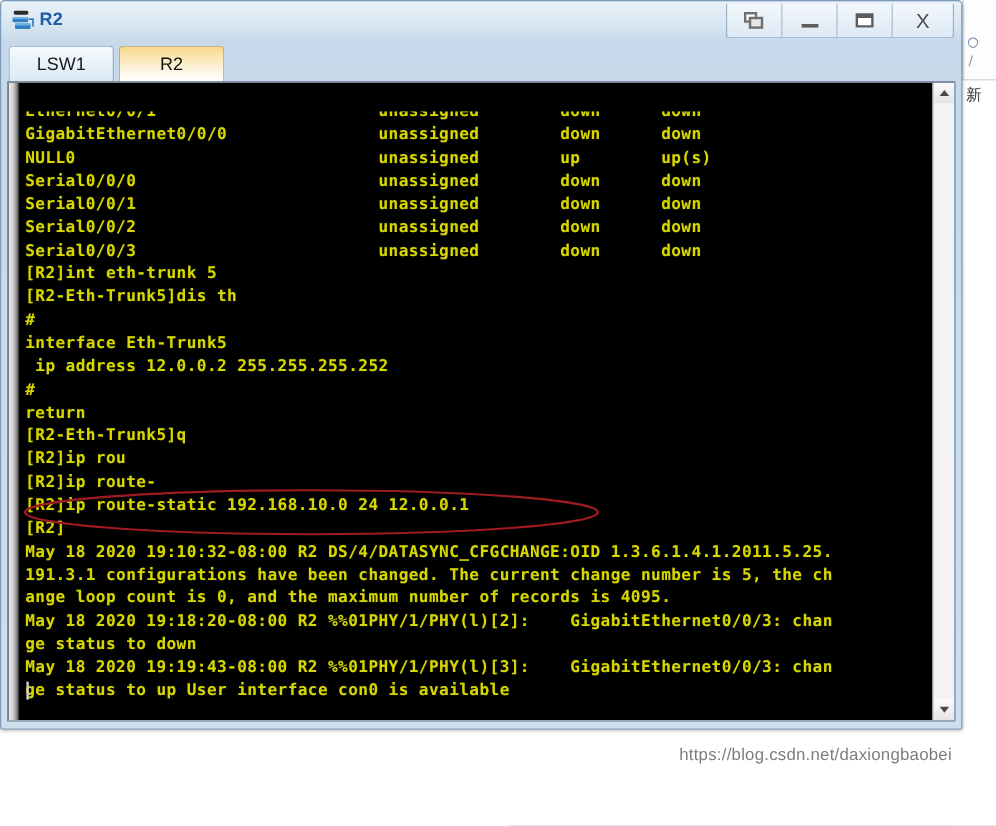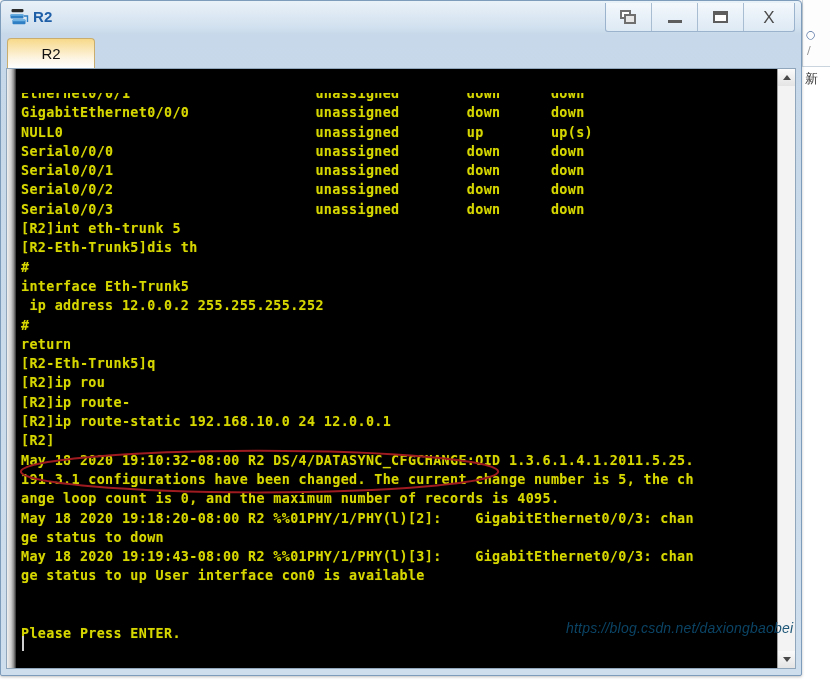--- a/index.html
+++ b/index.html
@@ -55,21 +55,21 @@
     font-family: "DejaVu Sans", sans-serif;
     white-space: nowrap;
   }
 
   
   #window {
     position: absolute;
     left: 0;
     top: 0;
     width: 802px;
-    height: 676px;
+    height: 608px;
     background: #d4e2ef;
     border: 1px solid #7d9bbb;
     border-radius: 4px 4px 2px 2px;
     box-sizing: border-box;
     box-shadow: 0 1px 3px rgba(0,0,0,.25);
     background-image: linear-gradient(to bottom, #e9f1f8 0px, #d2e1ef 26px, #c6d8e9 34px, #cfdeec 100%);
   }
 
   
   #titlebar {
@@ -266,26 +266,25 @@
     width: 100%; height: 100%;
     pointer-events: none;
   }
 
   
   #watermark {
     position: absolute;
     left: 566px;
     top: 620px;
     font-size: 14px;
-    color: #0c4a6e;
+    color: #737373;
     font-family: "Liberation Sans", sans-serif;
     letter-spacing: .2px;
     white-space: nowrap;
     opacity: .92;
-    font-style: italic;
   }
 </style>
 </head>
 <body>
 
 <div id="screen">
 
   <div class="bg-right">
     <div class="bg-panel"></div>
     <div class="bg-glyph" style="left:10px; top:28px;">○</div>
@@ -323,20 +322,21 @@
         <div class="wbtn">
           <span class="ic-max"></span>
         </div>
         <div class="wbtn">
           <span class="ic-close">X</span>
         </div>
       </div>
     </div>
 
     <div id="tabstrip">
+      <div class="tab">LSW1</div>
       <div class="tab active">R2</div>
     </div>
 
     <div id="term-frame">
       <div id="term-left-rail"></div>
 
       <div id="term">
         <pre id="term-text">Ethernet0/0/1                      unassigned        down      down
 GigabitEthernet0/0/0               unassigned        down      down
 NULL0                              unassigned        up        up(s)

